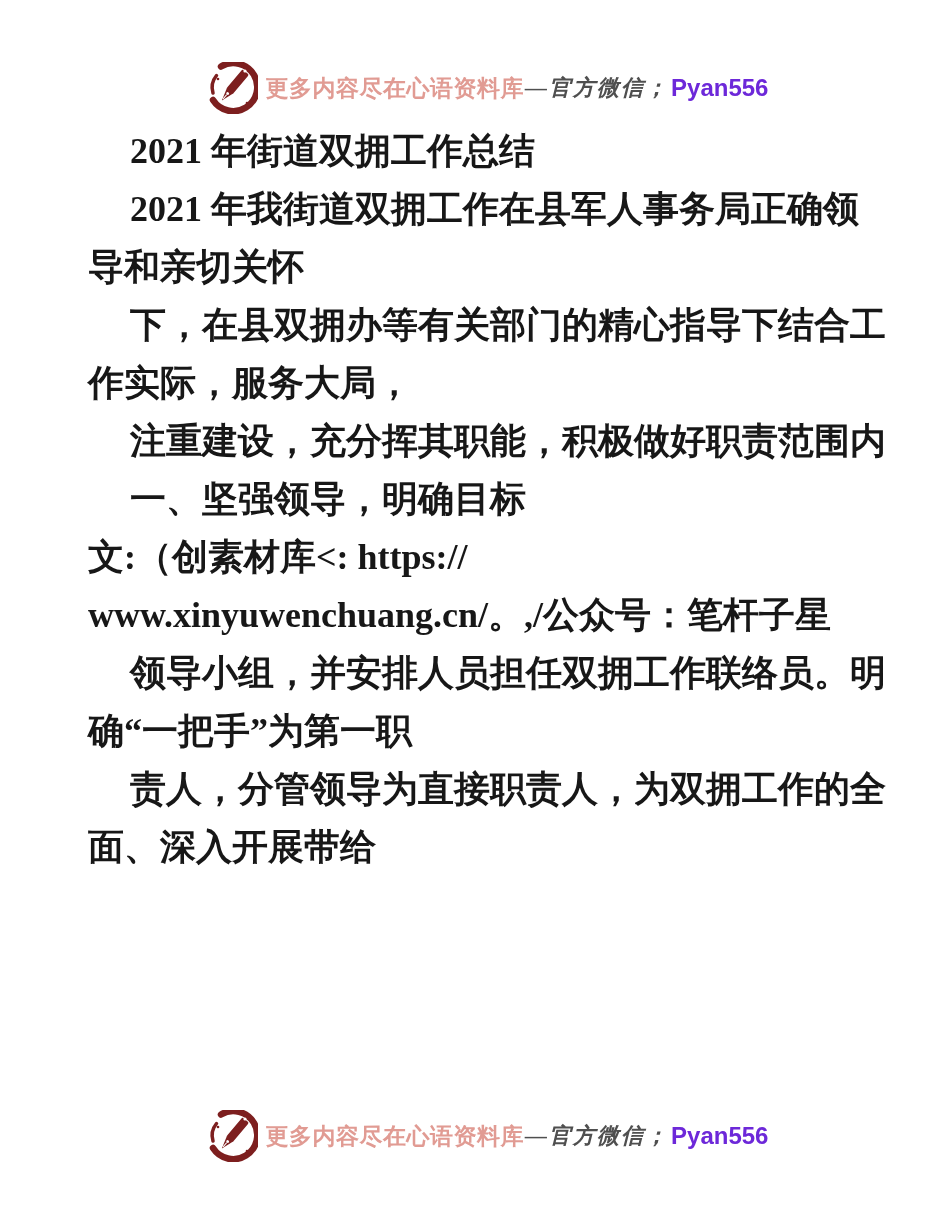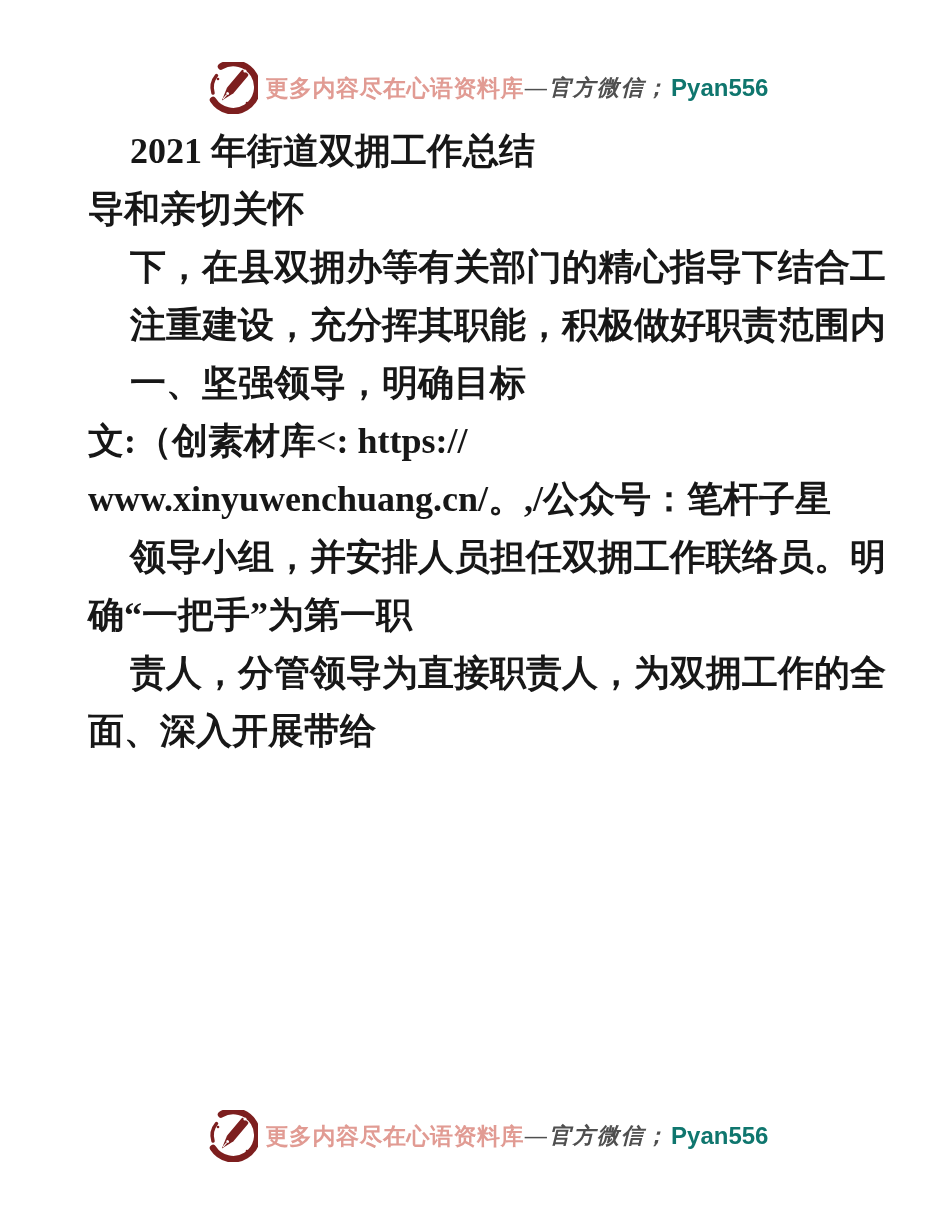--- a/index.html
+++ b/index.html
@@ -26,21 +26,21 @@
     letter-spacing:0.5px;
   }
   .wechat-label{
     font-size:22px;color:#4f4f4f;
     font-style:italic;
     font-family:"Liberation Serif","DejaVu Serif",serif;
     letter-spacing:2px;
     margin:0 2px 0 1px;
   }
   .wechat-id{
-    font-size:24px;color:#0f766e;
+    font-size:24px;color:#6d28d9;
     font-family:"Liberation Sans","DejaVu Sans",sans-serif;
     text-align:right;
   }
   
   .doc{
     position:absolute;top:122px;left:88px;width:790px;font-weight:bold;
   }
   .line{
     font-size:36px;line-height:58px;
     color:#171717;
@@ -69,22 +69,24 @@
       <circle cx="41" cy="41" r="1.3" fill="#7d1f1f"></circle>
     </svg>
   </span>
   <span class="tagline">更多内容尽在心语资料库</span>
   <span class="wechat-label">—官方微信；</span>
   <span class="wechat-id">Pyan556</span>
 </div>
 
 <div class="doc">
   <div class="line indent">2021 年街道双拥工作总结</div>
+  <div class="line indent">2021 年我街道双拥工作在县军人事务局正确领</div>
   <div class="line">导和亲切关怀</div>
   <div class="line indent">下，在县双拥办等有关部门的精心指导下结合工</div>
+  <div class="line">作实际，服务大局，</div>
   <div class="line indent">注重建设，充分挥其职能，积极做好职责范围内</div>
   <div class="line indent">一、坚强领导，明确目标</div>
   <div class="line">文:（创素材库&lt;: https://</div>
   <div class="line">www.xinyuwenchuang.cn/。,/公众号：笔杆子星</div>
   <div class="line indent">领导小组，并安排人员担任双拥工作联络员。明</div>
   <div class="line">确“一把手”为第一职</div>
   <div class="line indent">责人，分管领导为直接职责人，为双拥工作的全</div>
   <div class="line">面、深入开展带给</div>
 </div>
 

